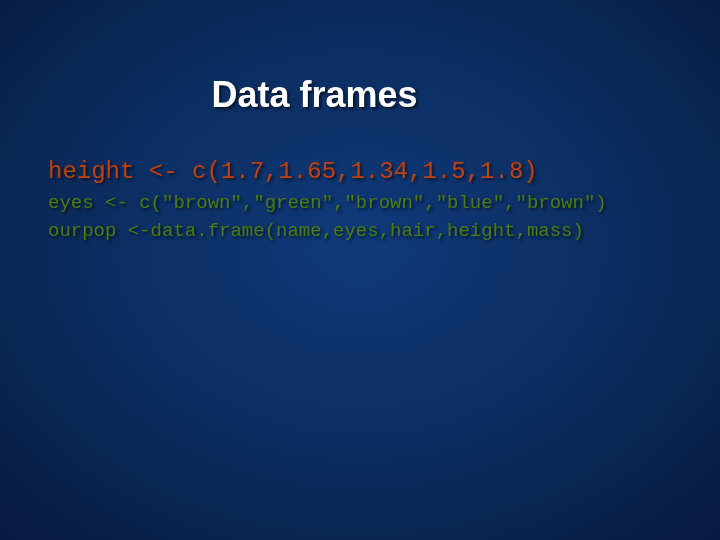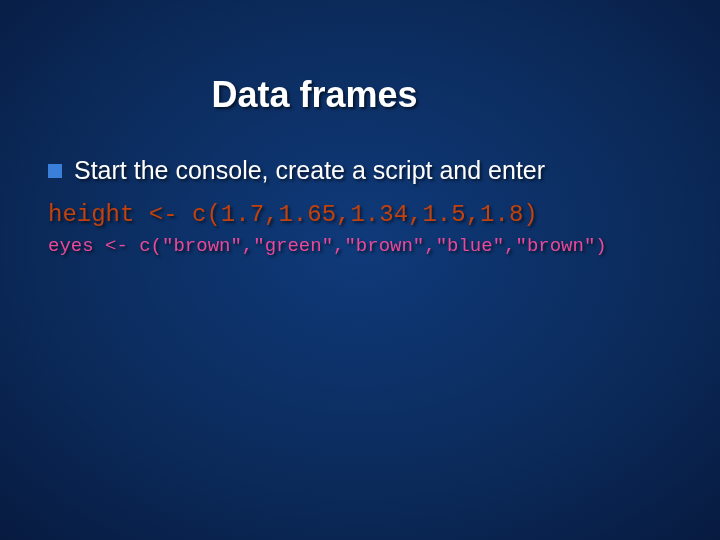--- a/index.html
+++ b/index.html
@@ -56,37 +56,34 @@
     font-size: 24px;
     line-height: 1.35;
     color: #c2410c;
     white-space: pre;
     text-shadow: 2px 2px 3px rgba(0,0,0,0.6);
   }
   .code-line-small {
     font-family: "Courier New", Courier, monospace;
     font-size: 19px;
     line-height: 1.45;
-    color: #ec4899;
+    color: #4d7c0f;
     white-space: pre;
     text-shadow: 2px 2px 3px rgba(0,0,0,0.6);
   }
   .gap {
     height: 2px;
   }
 </style>
 </head>
 <body>
 
 <div class="slide">
   <h1 class="title">Data frames</h1>
 
-  <div class="bullet-row">
-    <div class="bullet"></div>
-    <div class="bullet-text">Start the console, create a script and enter</div>
-  </div>
 
   <div class="code-block">
     <div class="code-line-large">height &lt;- c(1.7,1.65,1.34,1.5,1.8)</div>
     <div class="gap"></div>
     <div class="code-line-small">eyes &lt;- c("brown","green","brown","blue","brown")</div>
+    <div class="code-line-small">ourpop &lt;-data.frame(name,eyes,hair,height,mass)</div>
   </div>
 </div>
 
 </body></html>

